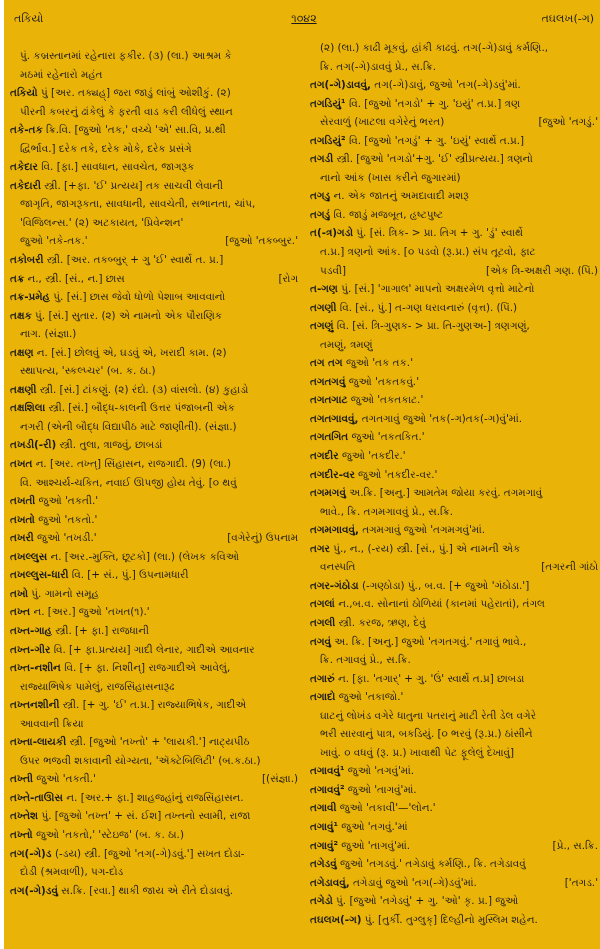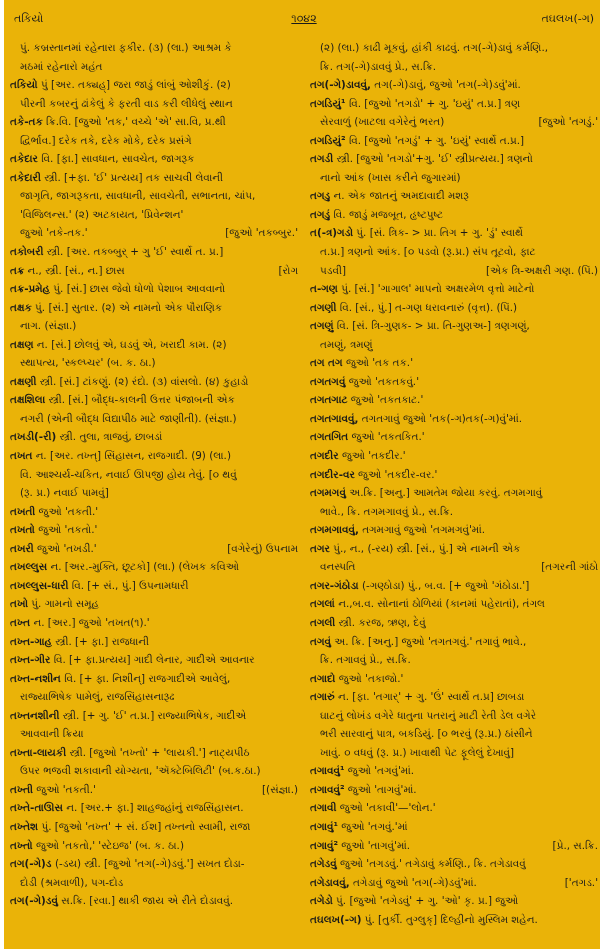--- a/index.html
+++ b/index.html
@@ -11,21 +11,21 @@
   .page { position: absolute; left: 4px; top: 0; width: 600px; height: 949px; background: #eab308; }
   .header {
     position: absolute; left: 10px; right: 10px; top: 8px; height: 20px;
     font-size: 11px; display: flex; justify-content: space-between; align-items: center;
   }
   .header .pg { position: absolute; left: 50%; transform: translateX(-50%); text-decoration: underline; }
   .col {
     position: absolute; top: 38px; width: 288px;
     font-size: 10.4px; line-height: 18.55px; white-space: nowrap;
   }
-  .col.left { left: 6px; }
+  .col.left { left: 6px; margin-top: 8px; }
   .col.right { left: 306px; }
   .line { height: 18.55px; overflow: hidden; }
   .line.indent { padding-left: 10px; }
   .hw { font-weight: bold; }
   .line .rt { float: right; }
 </style>
 </head>
 <body>
 
 <div class="page">
@@ -53,21 +53,20 @@
       <div class="line"><span class="hw">તક્ષક</span><span> પું. [સં.] સુતાર. (૨) એ નામનો એક પૌરાણિક</span></div>
       <div class="line indent"><span>નાગ. (સંજ્ઞા.)</span></div>
       <div class="line"><span class="hw">તક્ષણ</span><span> ન. [સં.] છોલવું એ, ઘડવું એ, ખરાદી કામ. (૨)</span></div>
       <div class="line indent"><span>સ્થાપત્ય, 'સ્કલ્પ્ચર' (બ. ક. ઠા.)</span></div>
       <div class="line"><span class="hw">તક્ષણી</span><span> સ્ત્રી. [સં.] ટાંકણું. (૨) રંદો. (૩) વાંસલો. (૪) કુહાડો</span></div>
       <div class="line"><span class="hw">તક્ષશિલા</span><span> સ્ત્રી. [સં.] બૌદ્ધ-કાલની ઉત્તર પંજાબની એક</span></div>
       <div class="line indent"><span>નગરી (એની બૌદ્ધ વિદ્યાપીઠ માટે જાણીતી). (સંજ્ઞા.)</span></div>
       <div class="line"><span class="hw">તખડી(-રી)</span><span> સ્ત્રી. તુલા, ત્રાજવું, છાબડાં</span></div>
       <div class="line"><span class="hw">તખત</span><span> ન. [અર. તખ્ત્] સિંહાસન, રાજગાદી. (9) (લા.)</span></div>
       <div class="line indent"><span>વિ. આશ્ચર્ય-ચકિત, નવાઈ ઊપજી હોય તેવું. [૦ થવું</span></div>
-      <div class="line indent"><span>(રૂ. પ્ર.) નવાઈ પામવું]</span></div>
       <div class="line"><span class="hw">તખતી</span><span> જુઓ 'તકતી.'</span></div>
       <div class="line"><span class="hw">તખતો</span><span> જુઓ 'તકતો.'</span></div>
       <div class="line"><span class="rt">[વગેરેનું) ઉપનામ</span><span class="hw">તખરી</span><span> જુઓ 'તખડી.'</span></div>
       <div class="line"><span class="hw">તખલ્લુસ</span><span> ન. [અર.-મુક્તિ, છૂટકો] (લા.) (લેખક કવિઓ</span></div>
       <div class="line"><span class="hw">તખલ્લુસ-ધારી</span><span> વિ. [+ સં., પું.] ઉપનામધારી</span></div>
       <div class="line"><span class="hw">તખો</span><span> પું. ગામનો સમૂહ</span></div>
       <div class="line"><span class="hw">તખ્ત</span><span> ન. [અર.] જુઓ 'તખત(૧).'</span></div>
       <div class="line"><span class="hw">તખ્ત-ગાહ</span><span> સ્ત્રી. [+ ફા.] રાજધાની</span></div>
       <div class="line"><span class="hw">તખ્ત-ગીર</span><span> વિ. [+ ફા.પ્રત્યય] ગાદી લેનાર, ગાદીએ આવનાર</span></div>
       <div class="line"><span class="hw">તખ્ત-નશીન</span><span> વિ. [+ ફા. નિશીન્] રાજગાદીએ આવેલું,</span></div>
@@ -112,22 +111,22 @@
       <div class="line"><span class="hw">તગમગવું</span><span> અ.ક્રિ. [અનુ.] આમતેમ જોયા કરવું. તગમગાવું</span></div>
       <div class="line indent"><span>ભાવે., ક્રિ. તગમગાવવું પ્રે., સ.ક્રિ.</span></div>
       <div class="line"><span class="hw">તગમગાવવું,</span><span> તગમગાવું જુઓ 'તગમગવું'માં.</span></div>
       <div class="line"><span class="hw">તગર</span><span> પું., ન., (-રય) સ્ત્રી. [સં., પું.] એ નામની એક</span></div>
       <div class="line indent"><span class="rt">[તગરની ગાંઠો</span><span>વનસ્પતિ</span></div>
       <div class="line"><span class="hw">તગર-ગંઠોડા</span><span> (-ગણ્ઠોડા) પું., બ.વ. [+ જુઓ 'ગંઠોડા.']</span></div>
       <div class="line"><span class="hw">તગલાં</span><span> ન.,બ.વ. સોનાનાં ઠોળિયાં (કાનમાં પહેરાતાં), તંગલ</span></div>
       <div class="line"><span class="hw">તગલી</span><span> સ્ત્રી. કરજ, ઋણ, દેવું</span></div>
       <div class="line"><span class="hw">તગવું</span><span> અ. ક્રિ. [અનુ.] જુઓ 'તગતગવું.' તગાવું ભાવે.,</span></div>
       <div class="line indent"><span>ક્રિ. તગાવવું પ્રે., સ.ક્રિ.</span></div>
+      <div class="line"><span class="hw">તગારું</span><span> ન. [ફા. 'તગાર્' + ગુ. 'ઉં' સ્વાર્થે ત.પ્ર] છાબડા</span></div>
       <div class="line"><span class="hw">તગાદો</span><span> જુઓ 'તકાજો.'</span></div>
-      <div class="line"><span class="hw">તગારું</span><span> ન. [ફા. 'તગાર્' + ગુ. 'ઉં' સ્વાર્થે ત.પ્ર] છાબડા</span></div>
       <div class="line indent"><span>ઘાટનું લોખંડ વગેરે ધાતુના પતરાનું માટી રેતી ડેલ વગેરે</span></div>
       <div class="line indent"><span>ભરી સારવાનું પાત્ર, બકડિયું. [૦ ભરવું (રૂ.પ્ર.) ઠાંસીને</span></div>
       <div class="line indent"><span>ખાવું. ૦ વધવું (રૂ. પ્ર.) ખાવાથી પેટ ફૂલેલું દેખાવું]</span></div>
       <div class="line"><span class="hw">તગાવવું¹</span><span> જુઓ 'તગવું'માં.</span></div>
       <div class="line"><span class="hw">તગાવવું²</span><span> જુઓ 'તાગવું'માં.</span></div>
       <div class="line"><span class="hw">તગાવી</span><span> જુઓ 'તકાવી'—'લોન.'</span></div>
       <div class="line"><span class="hw">તગાવું¹</span><span> જુઓ 'તગવું.'માં</span></div>
       <div class="line"><span class="rt">[પ્રે., સ.ક્રિ.</span><span class="hw">તગાવું²</span><span> જુઓ 'તાગવું'માં.</span></div>
       <div class="line"><span class="hw">તગેડવું</span><span> જુઓ 'તગડવું.' તગેડાવું કર્મણિ., ક્રિ. તગેડાવવું</span></div>
       <div class="line"><span class="rt">['તગડ.'</span><span class="hw">તગેડાવવું,</span><span> તગેડાવું જુઓ 'તગ(-ગે)ડવું'માં.</span></div>

